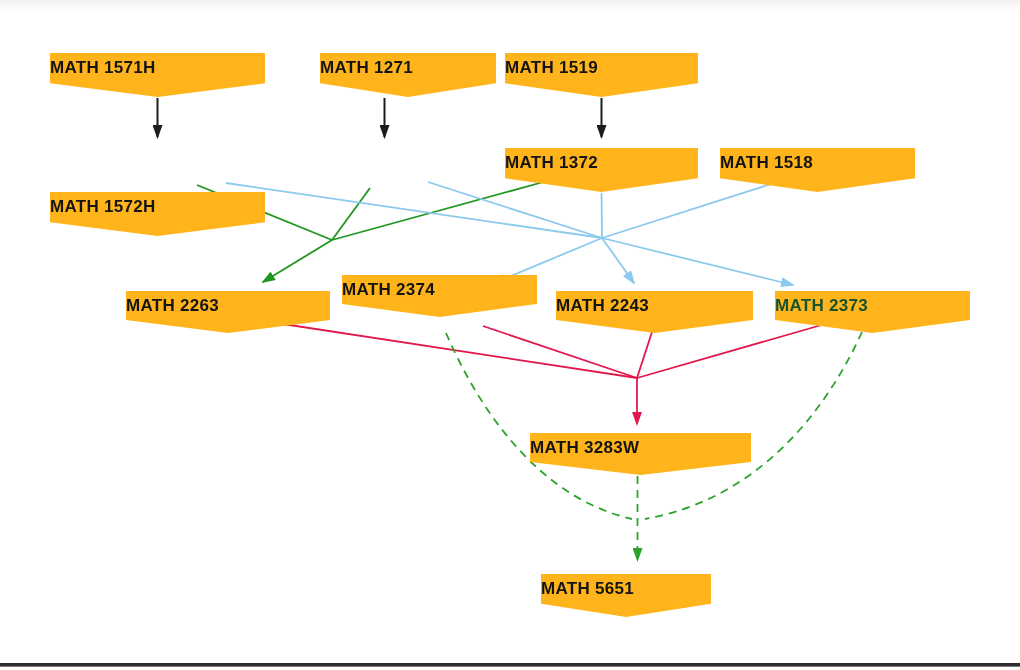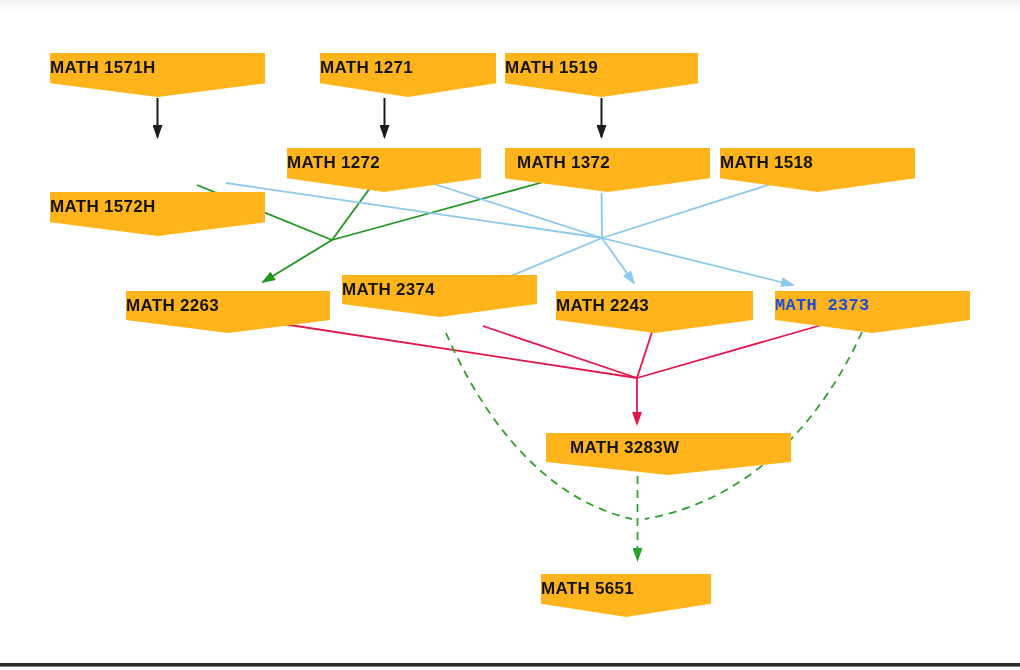--- a/index.html
+++ b/index.html
@@ -96,42 +96,39 @@
       </div>
       <div class="node" style="left: 288px; top: 53px; width: 176px; height: 44px; background: rgb(255, 180, 28); margin-left: 32px;">
         <span class="label" style="color: rgb(20, 20, 20);">MATH 1271</span>
       </div>
       <div class="node" style="left: 505px; top: 53px; width: 193px; height: 44px; background: rgb(255, 180, 28);">
         <span class="label" style="color: rgb(20, 20, 20);">MATH 1519</span>
       </div>
       <div class="node" style="left: 50px; top: 148px; width: 215px; height: 44px; background: rgb(255, 180, 28); margin-top: 44px;">
         <span class="label" style="color: rgb(20, 20, 20);">MATH 1572H</span>
       </div>
-      <div class="node" style="left: 287px; top: 148px; width: 194px; height: 44px; background: rgb(255, 180, 28);">
-        <span class="label" style="color: rgb(20, 20, 20);">MATH 1272</span>
-      </div>
-      <div class="node" style="left: 505px; top: 148px; width: 193px; height: 44px; background: rgb(255, 180, 28); padding-left: 12px;">
+      <div class="node" style="left: 505px; top: 148px; width: 193px; height: 44px; background: rgb(255, 180, 28);">
         <span class="label" style="color: rgb(20, 20, 20);">MATH 1372</span>
       </div>
       <div class="node" style="left: 720px; top: 148px; width: 195px; height: 44px; background: rgb(255, 180, 28);">
         <span class="label" style="color: rgb(20, 20, 20);">MATH 1518</span>
       </div>
       <div class="node" style="left: 126px; top: 291px; width: 204px; height: 42px; background: rgb(255, 180, 28);">
         <span class="label" style="color: rgb(20, 20, 20);">MATH 2263</span>
       </div>
       <div class="node" style="left: 342px; top: 275px; width: 195px; height: 42px; background: rgb(255, 180, 28);">
         <span class="label" style="color: rgb(20, 20, 20);">MATH 2374</span>
       </div>
       <div class="node" style="left: 556px; top: 291px; width: 197px; height: 42px; background: rgb(255, 180, 28);">
         <span class="label" style="color: rgb(20, 20, 20);">MATH 2243</span>
       </div>
       <div class="node" style="left: 775px; top: 291px; width: 195px; height: 42px; background: rgb(255, 180, 28);">
-        <span class="label" style="color: #1d4ed8; font-family: Liberation Mono, monospace;">MATH 2373</span>
+        <span class="label" style="color: #14532d;">MATH 2373</span>
       </div>
-      <div class="node" style="left: 546px; top: 433px; width: 221px; height: 42px; background: rgb(255, 180, 28); padding-left: 24px;">
+      <div class="node" style="left: 530px; top: 433px; width: 221px; height: 42px; background: rgb(255, 180, 28);">
         <span class="label" style="color: rgb(20, 20, 20);">MATH 3283W</span>
       </div>
       <div class="node" style="left: 541px; top: 574px; width: 170px; height: 43px; background: rgb(255, 180, 28);">
         <span class="label" style="color: rgb(20, 20, 20);">MATH 5651</span>
       </div>
     </div>
   <div class="bottom-line-dark" style="background: rgb(46, 46, 46);"></div>
   <div class="bottom-line-light" style="background: rgb(125, 125, 125);"></div>
 </div>
 

